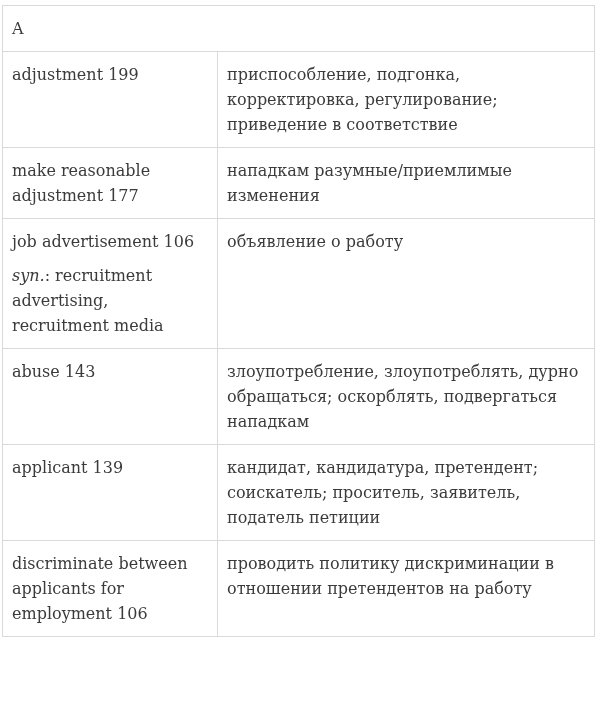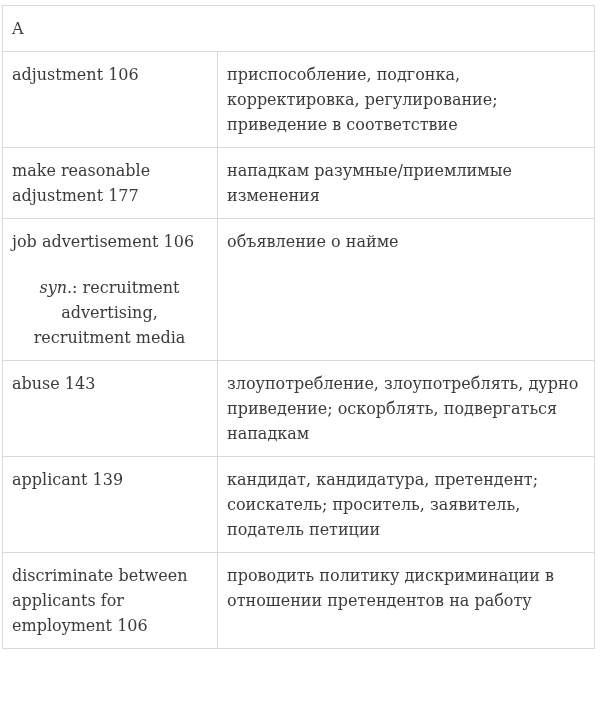--- a/index.html
+++ b/index.html
@@ -39,22 +39,21 @@
     padding-bottom: 12px;
   }
   col.term-col { width: 215px; }
   col.translation-col { width: 377px; }
   td.term-cell { padding-right: 6px; }
   td p {
     margin: 0;
     padding: 0;
   }
   td p + p {
-    margin-top: 21px;
-    text-align: center;
+    margin-top: 9px;
   }
   .syn-label {
     font-style: italic;
   }
 </style>
 </head>
 <body>
 
 <div class="page">
   <table class="glossary">
@@ -62,21 +61,21 @@
       <col class="term-col">
       <col class="translation-col">
     </colgroup>
     <tbody>
       <tr>
         <th class="section-letter" colspan="2">A</th>
       </tr>
 
       <tr>
         <td class="term-cell">
-          <p>adjustment 106</p>
+          <p>adjustment 199</p>
         </td>
         <td>
           <p>приспособление, подгонка, корректировка, регулирование; приведение в соответствие</p>
         </td>
       </tr>
 
       <tr>
         <td class="term-cell">
           <p>make reasonable adjustment 177</p>
         </td>
@@ -86,30 +85,30 @@
       </tr>
 
 
 
       <tr>
         <td class="term-cell">
           <p>job advertisement 106</p>
           <p><span class="syn-label">syn.</span><span>: recruitment advertising, recruitment media</span></p>
         </td>
         <td>
-          <p>объявление о найме</p>
+          <p>объявление о работу</p>
         </td>
       </tr>
 
       <tr>
         <td class="term-cell">
           <p>abuse 143</p>
         </td>
         <td>
-          <p>злоупотребление, злоупотреблять, дурно приведение; оскорблять, подвергаться нападкам</p>
+          <p>злоупотребление, злоупотреблять, дурно обращаться; оскорблять, подвергаться нападкам</p>
         </td>
       </tr>
 
       <tr>
         <td class="term-cell">
           <p>applicant 139</p>
         </td>
         <td>
           <p>кандидат, кандидатура, претендент; соискатель; проситель, заявитель, податель петиции</p>
         </td>

